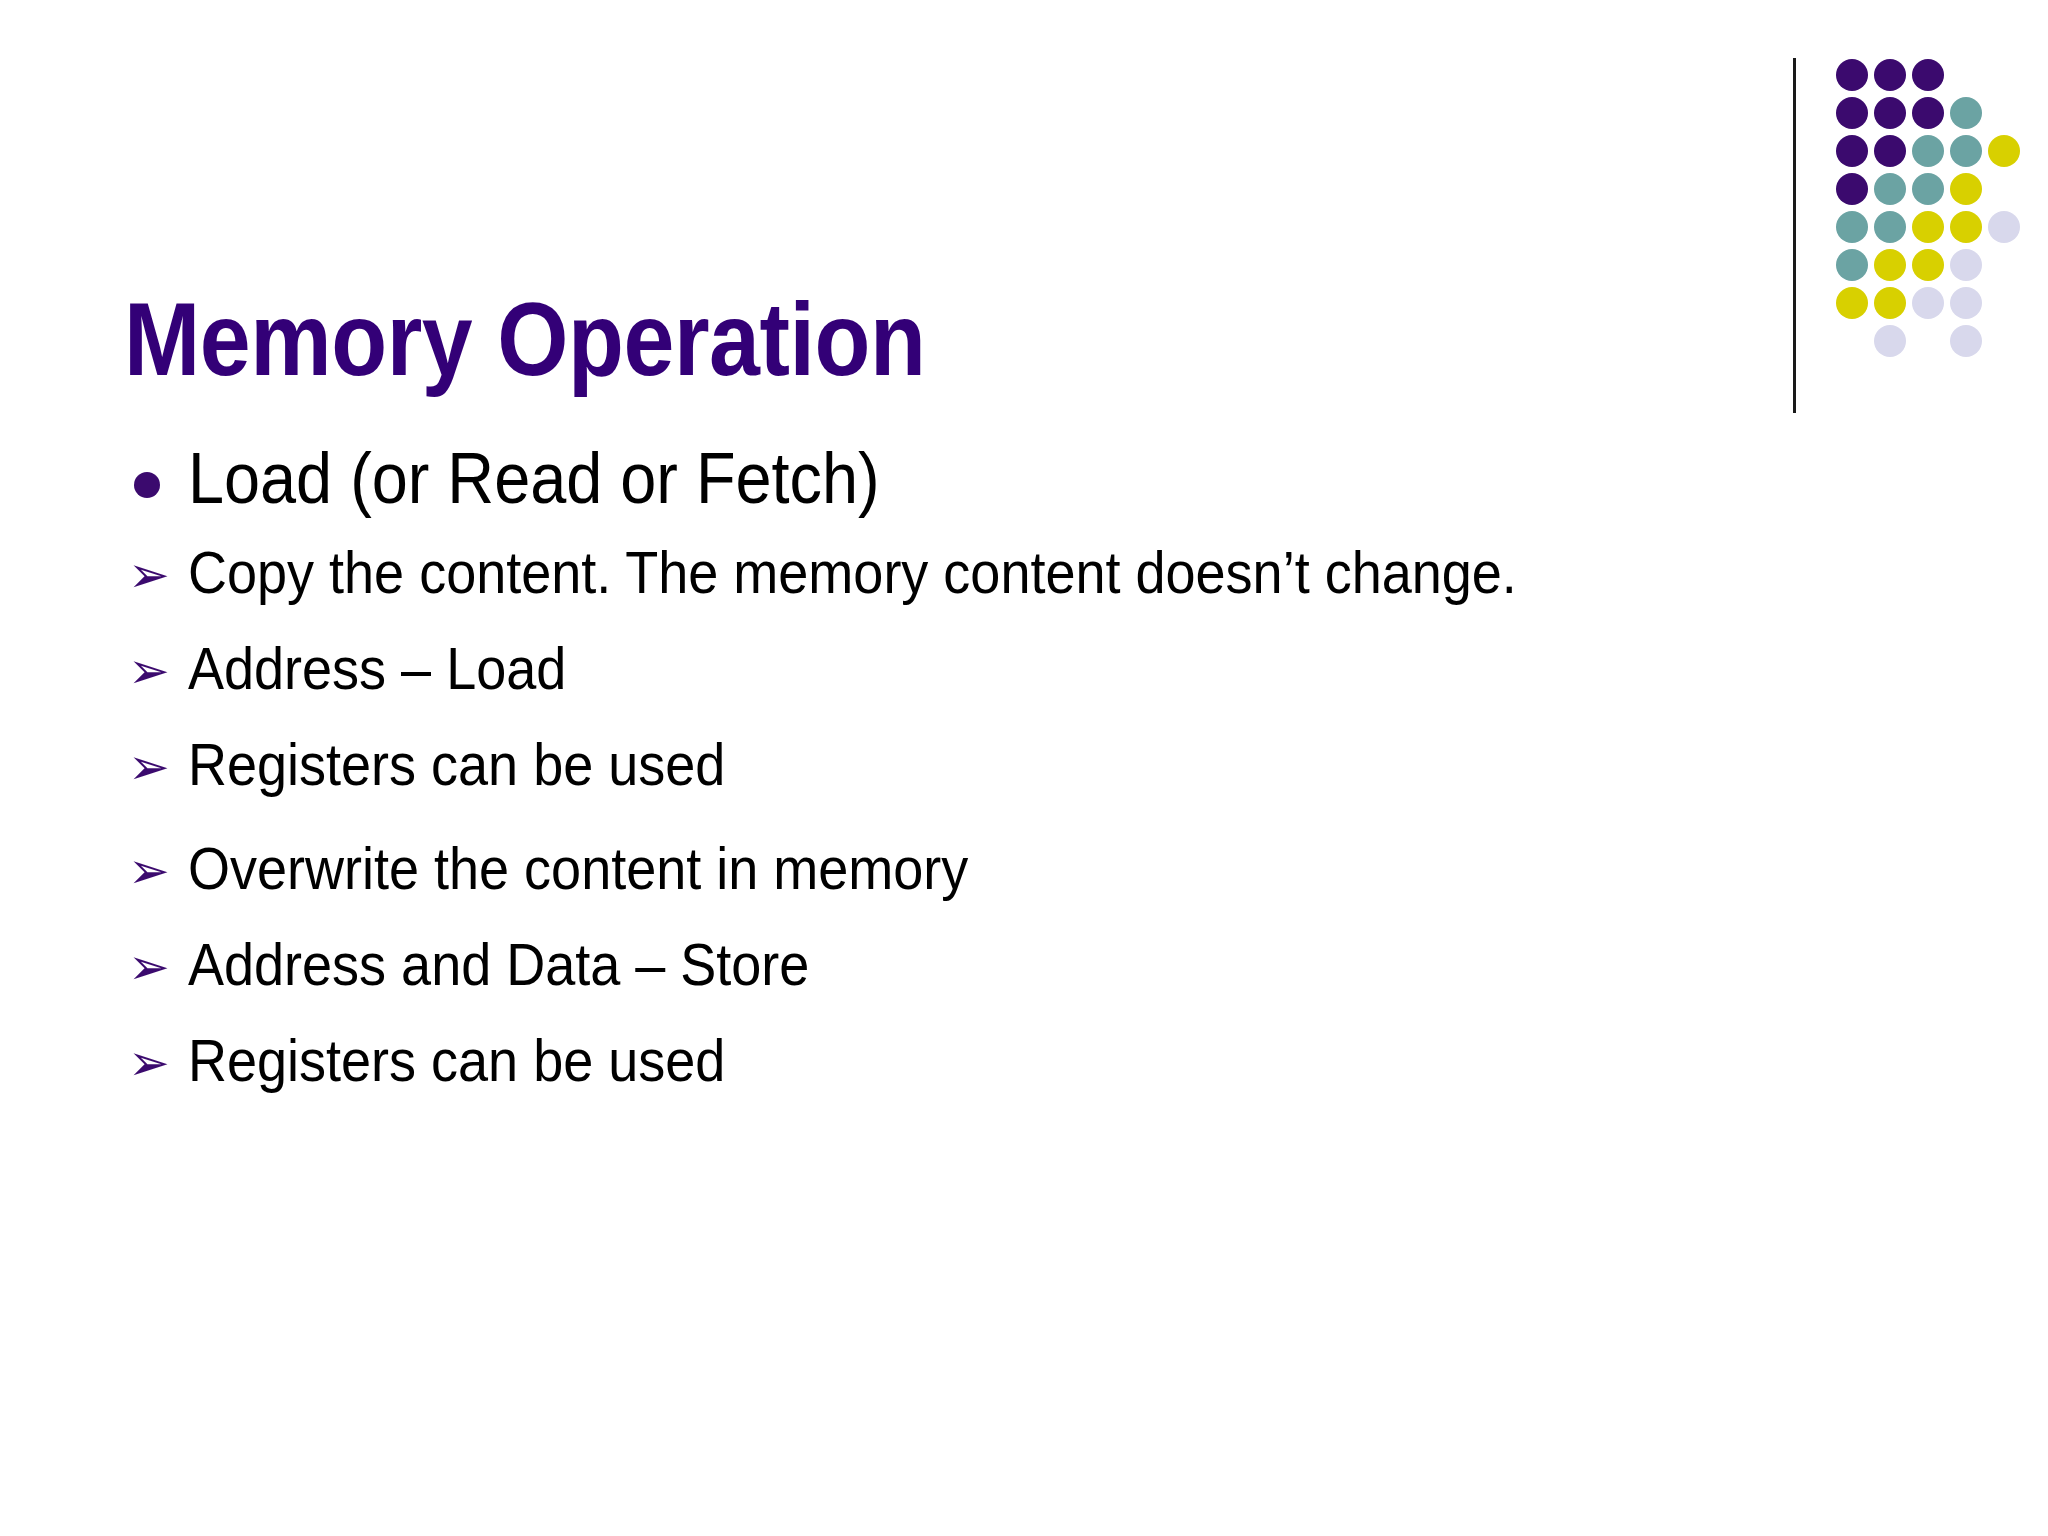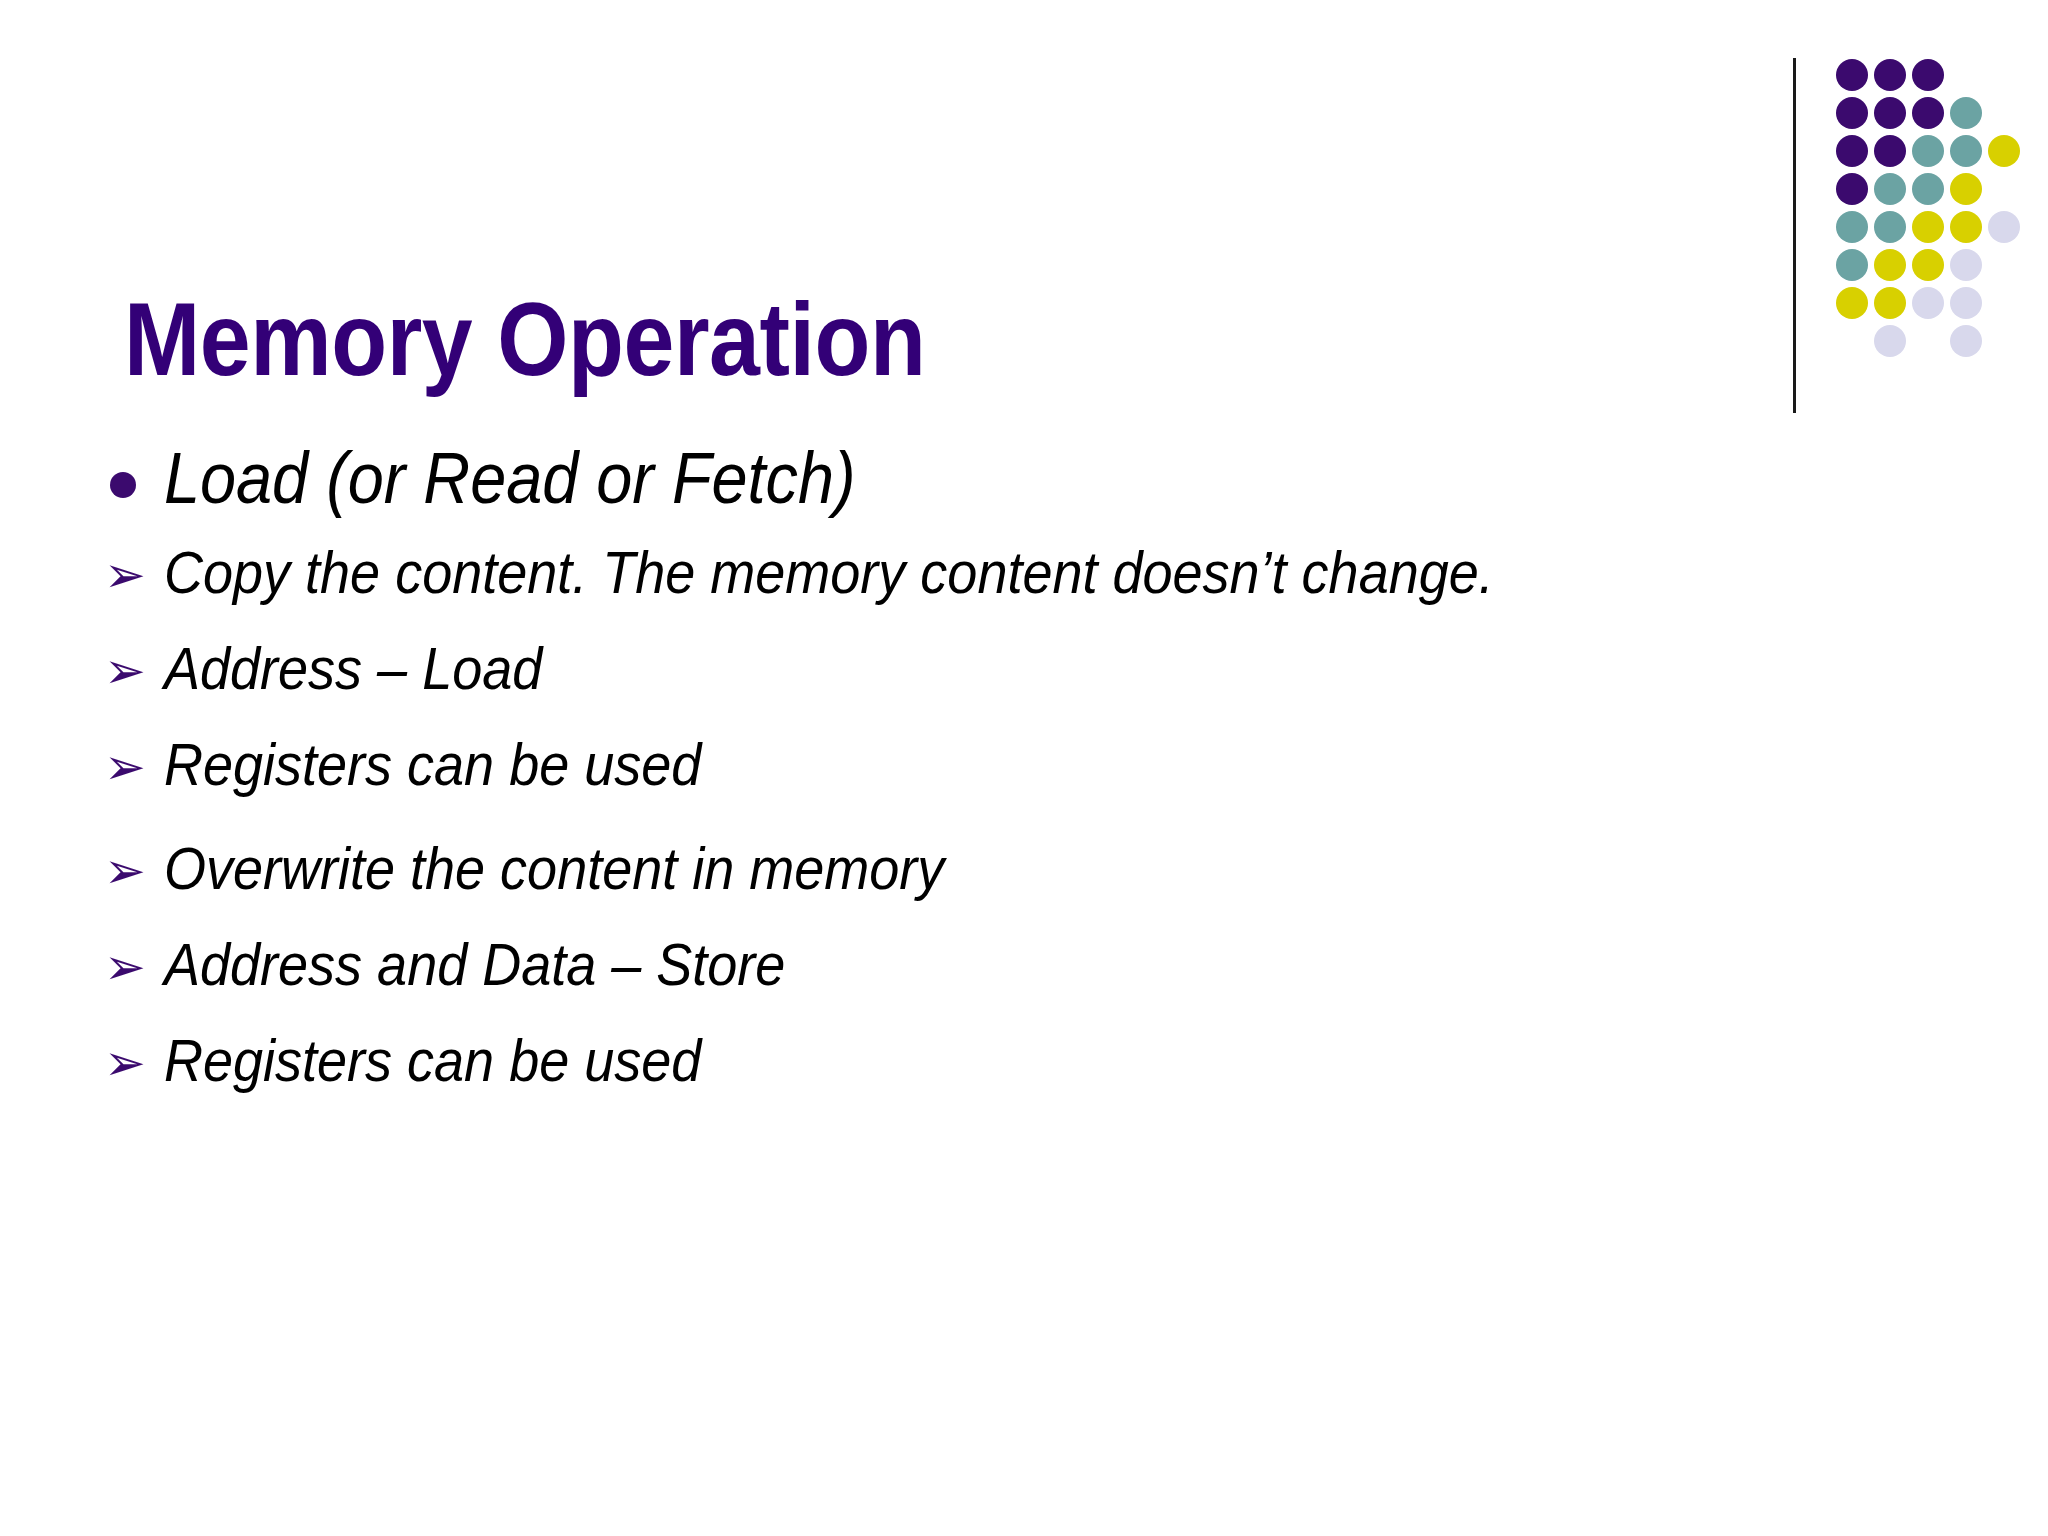--- a/index.html
+++ b/index.html
@@ -63,24 +63,23 @@
     line-height: 1.06;
     letter-spacing: -0.5px;
     transform: scaleX(0.88);
     transform-origin: left top;
     white-space: nowrap;
   }
 
   
   #body {
     position: absolute;
-    left: 96px;
+    left: 120px;
     top: 398px;
     width: 1880px;
-    font-style: italic;
   }
 
   .bullet-row {
     position: relative;
     display: block;
     white-space: nowrap;
   }
 
   
   .lvl1 {

